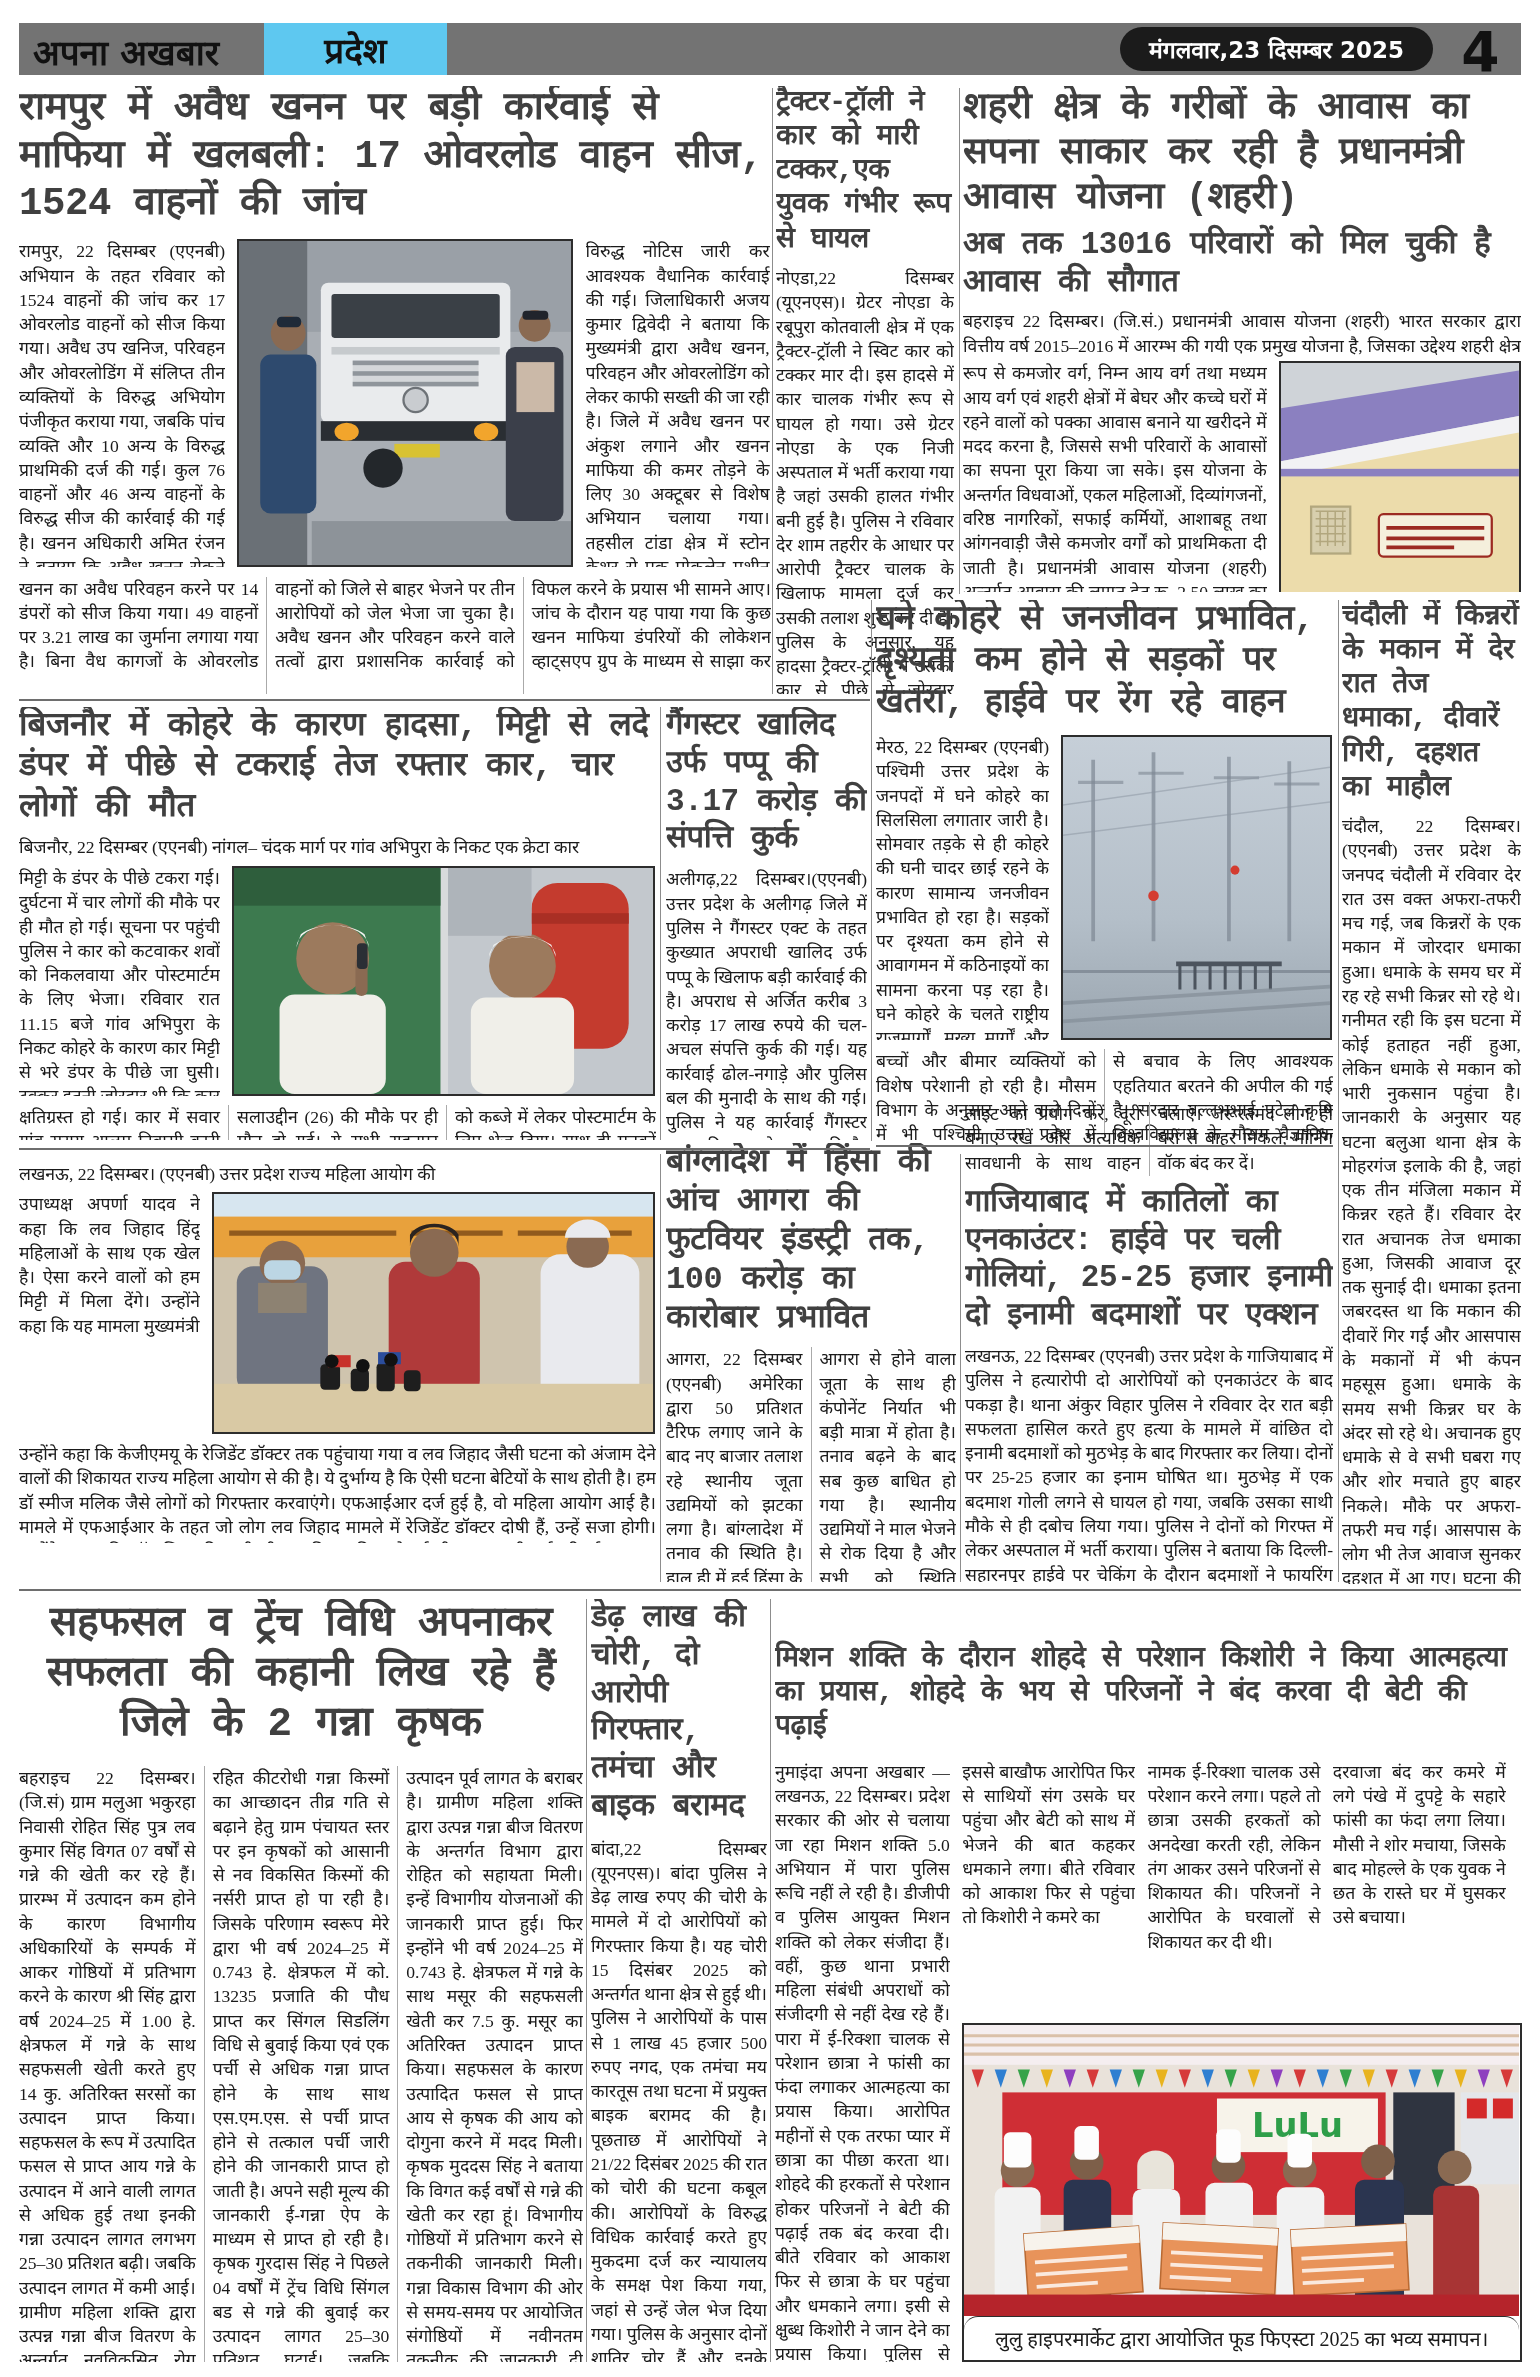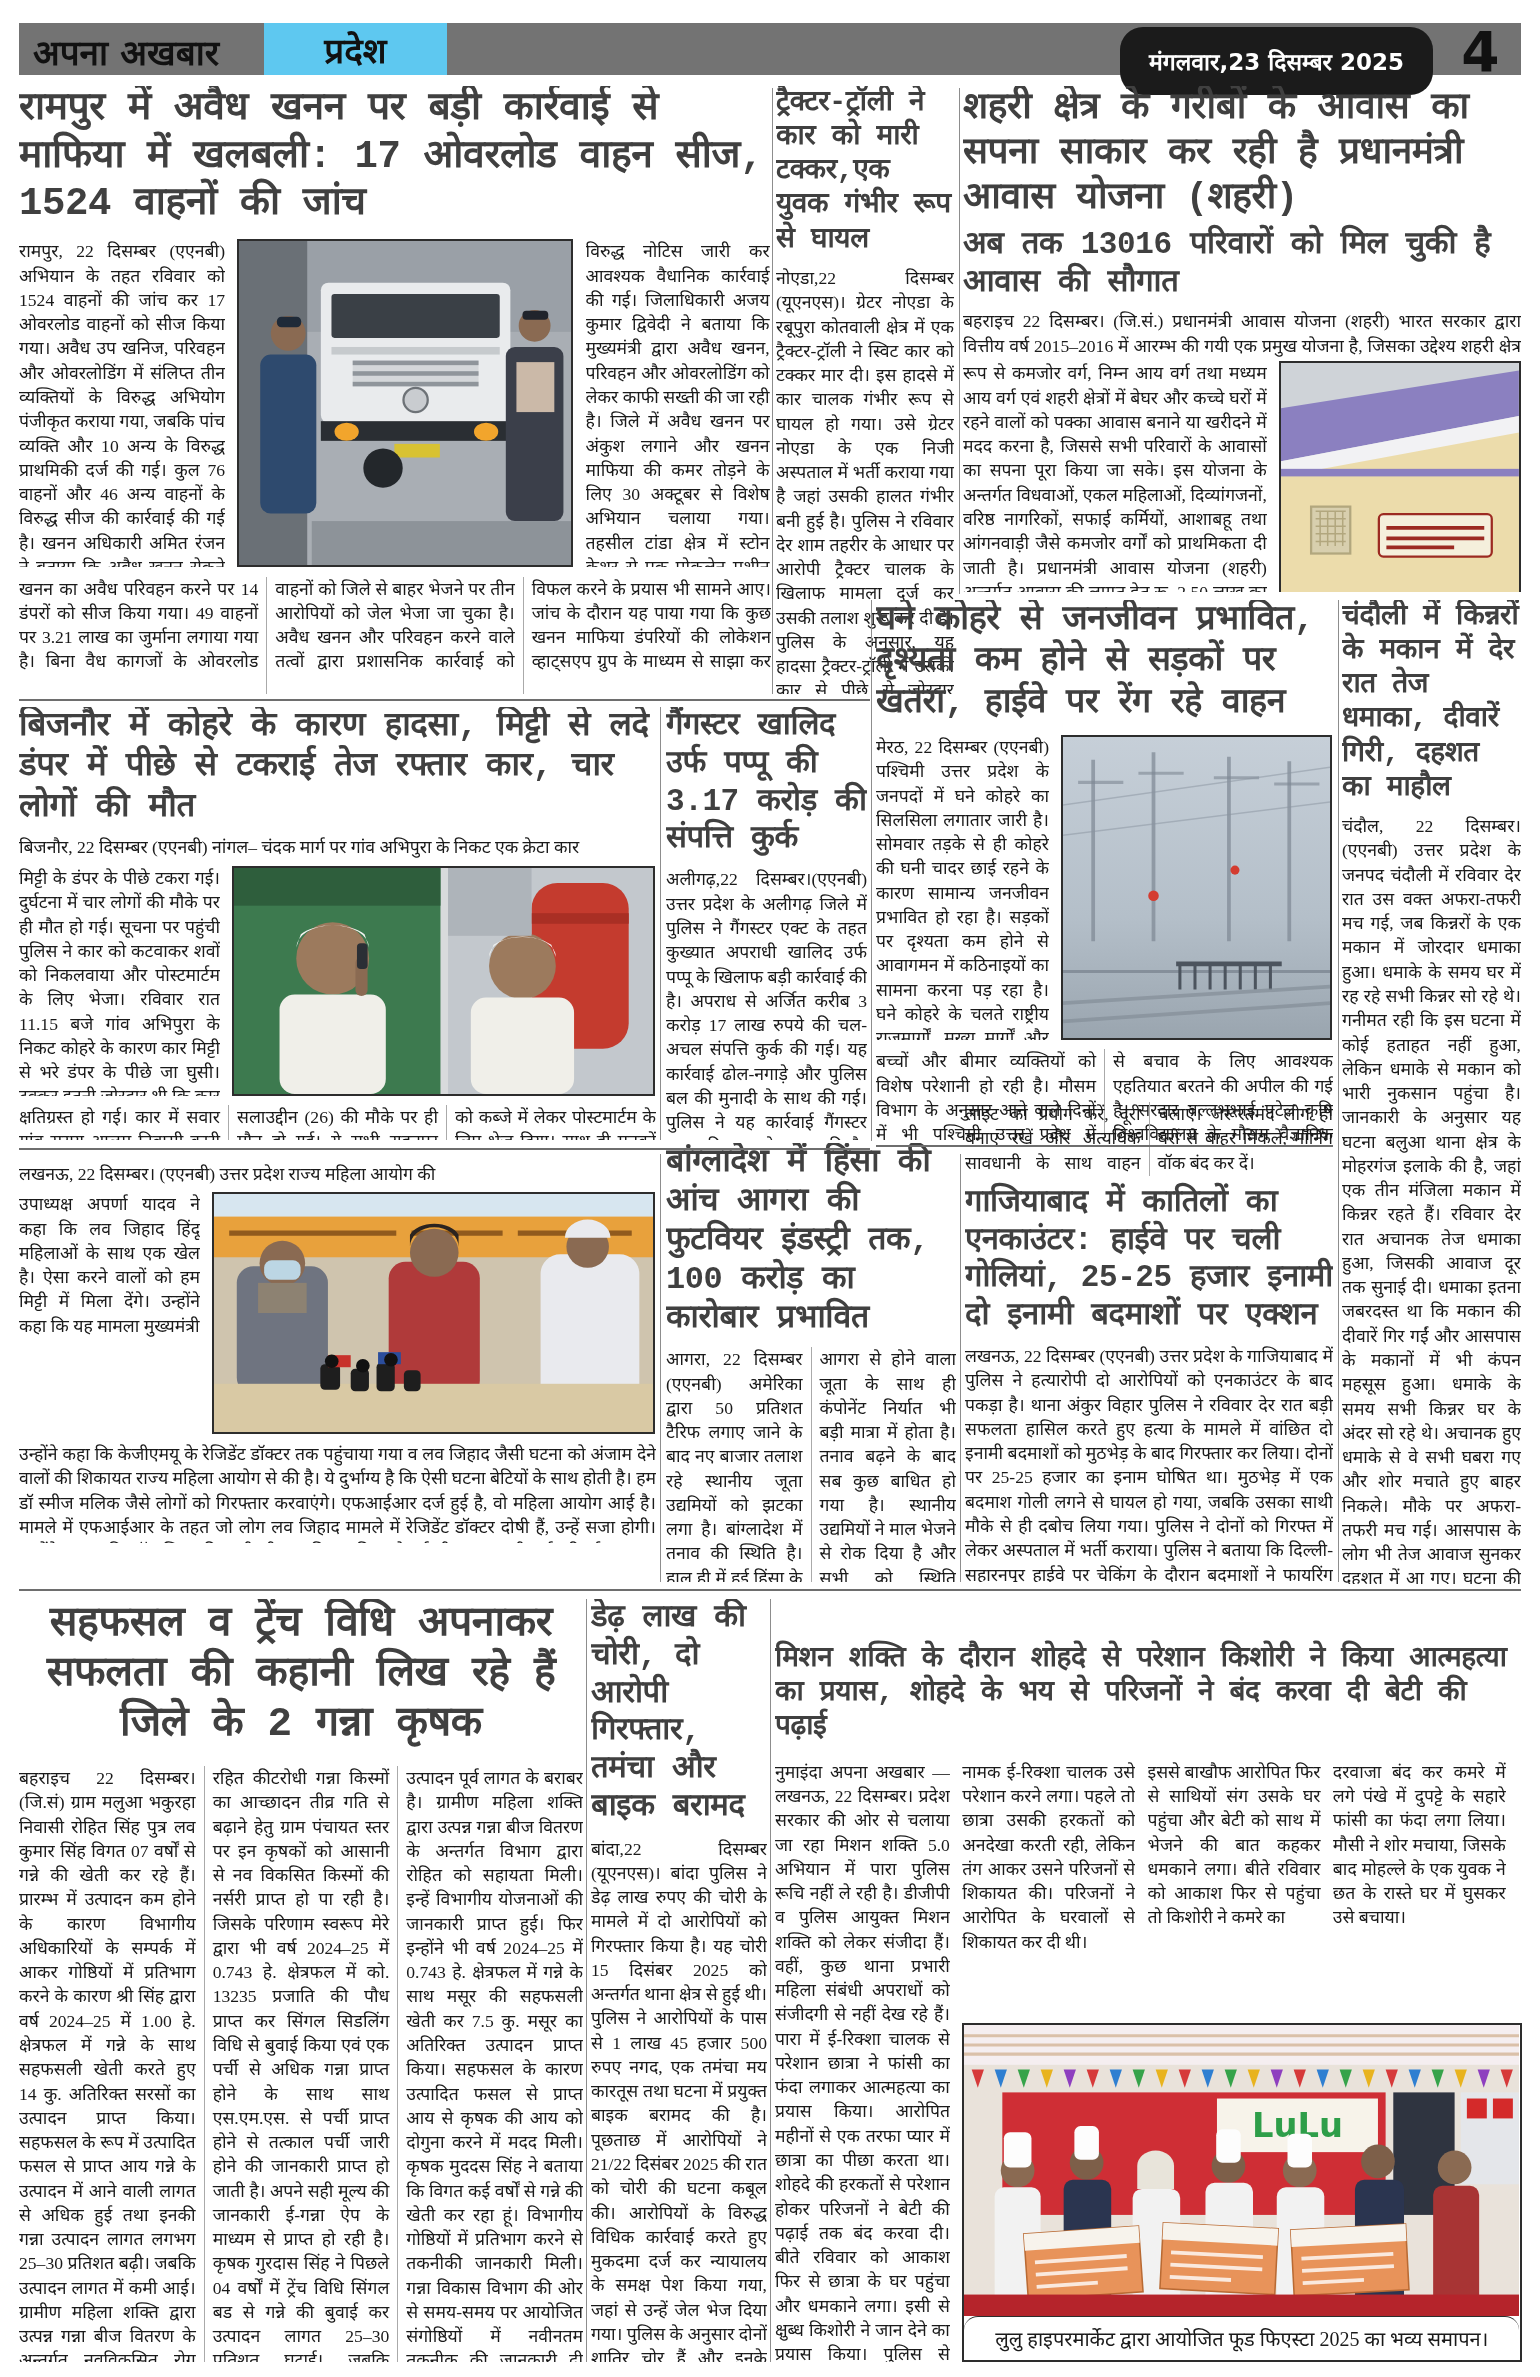--- a/index.html
+++ b/index.html
@@ -5,21 +5,21 @@
   html,body{margin:0;padding:0;background:#e8e8e4;}
   #page{position:relative;width:1541px;height:2377px;background:#ffffff;overflow:hidden;
         font-family:"Liberation Serif", serif;color:#1a1a1a;}
   
   .hdr{position:absolute;left:19px;top:23px;width:1502px;height:52px;background:#737373;}
   .hdr-title{position:absolute;left:14px;top:4.6px;font-family:"DejaVu Sans",sans-serif;
              font-weight:bold;font-size:35px;color:#111;}
   .hdr-section{position:absolute;left:245px;top:0;width:183px;height:52px;background:#5ec8f0;
                display:flex;align-items:center;justify-content:center;
                font-family:"DejaVu Sans",sans-serif;font-weight:bold;font-size:35px;color:#111;}
-  .hdr-date{position:absolute;right:88px;top:3.8px;height:44px;padding:12px 29px;background:#1b1b1b;
+  .hdr-date{position:absolute;right:88px;top:3.8px;height:44px;padding:0 29px;background:#1b1b1b;
             border-radius:23px;display:flex;align-items:center;color:#fff;
             font-family:"DejaVu Sans",sans-serif;font-weight:bold;font-size:23px;}
   .hdr-page{position:absolute;right:21.5px;top:-3.1px;font-family:"DejaVu Sans",sans-serif;
             font-weight:bold;font-size:55px;color:#111;}
   
   .art{position:absolute;overflow:hidden;}
   .hl{font-family:Liberation Mono, monospace;font-weight:bold;color:#404040;line-height:1.22;
       letter-spacing:-0.4px;}
   .bd{font-size:17.6px;line-height:1.38;text-align:justify;overflow:hidden;}
   .cols3{column-count:3;column-gap:17px;column-rule:0.8px solid #aaa;}
@@ -233,22 +233,22 @@
     <div class="hl" style="font-size:31px;">डेढ़ लाख की चोरी, दो आरोपी गिरफ्तार, तमंचा और बाइक बरामद</div>
     <div class="bd" style="margin-top:10.7px;height:591px;">बांदा,22 दिसम्बर (यूएनएस)। बांदा पुलिस ने डेढ़ लाख रुपए की चोरी के मामले में दो आरोपियों को गिरफ्तार किया है। यह चोरी 15 दिसंबर 2025 को अन्तर्गत थाना क्षेत्र से हुई थी। पुलिस ने आरोपियों के पास से 1 लाख 45 हजार 500 रुपए नगद, एक तमंचा मय कारतूस तथा घटना में प्रयुक्त बाइक बरामद की है। पूछताछ में आरोपियों ने 21/22 दिसंबर 2025 की रात को चोरी की घटना कबूल की। आरोपियों के विरुद्ध विधिक कार्रवाई करते हुए मुकदमा दर्ज कर न्यायालय के समक्ष पेश किया गया, जहां से उन्हें जेल भेज दिया गया। पुलिस के अनुसार दोनों शातिर चोर हैं और इनके विरुद्ध पूर्व में भी कई मुकदमे दर्ज हैं। चोरी की अन्य घटनाओं के संबंध में भी पूछताछ की जा रही है। क्षेत्र में गश्त बढ़ा दी गई है।</div>
   </div>
 
   <div class="art" style="left:775px;top:1599px;width:747px;height:763px;">
     <div class="hl" style="font-size:28px;text-align:left;margin-top:43px;">मिशन शक्ति के दौरान शोहदे से परेशान किशोरी ने किया आत्महत्या का प्रयास, शोहदे के भय से परिजनों ने बंद करवा दी बेटी की पढ़ाई</div>
     <div class="rowflex" style="margin-top:15.3px;height:629px;">
       <div class="bd" style="width:175px;height:629px;">नुमाइंदा अपना अखबार — लखनऊ, 22 दिसम्बर। प्रदेश सरकार की ओर से चलाया जा रहा मिशन शक्ति 5.0 अभियान में पारा पुलिस रूचि नहीं ले रही है। डीजीपी व पुलिस आयुक्त मिशन शक्ति को लेकर संजीदा हैं। वहीं, कुछ थाना प्रभारी महिला संबंधी अपराधों को संजीदगी से नहीं देख रहे हैं। पारा में ई-रिक्शा चालक से परेशान छात्रा ने फांसी का फंदा लगाकर आत्महत्या का प्रयास किया। आरोपित महीनों से एक तरफा प्यार में छात्रा का पीछा करता था। शोहदे की हरकतों से परेशान होकर परिजनों ने बेटी की पढ़ाई तक बंद करवा दी। बीते रविवार को आकाश फिर से छात्रा के घर पहुंचा और धमकाने लगा। इसी से क्षुब्ध किशोरी ने जान देने का प्रयास किया। पुलिस से शिकायत करने पर भी कोई ठोस कार्रवाई नहीं की गयी। पीड़ित परिवार दहशत में है। थाना प्रभारी का कहना है कि आरोपी की गिरफ्तारी के प्रयास किए जा रहे हैं। मामले की जांच की जा रही है।</div>
       <div style="width:560px;display:flex;flex-direction:column;">
         <div class="rowflex" style="height:253px;">
+          <div class="bd" style="width:173px;height:253px;">इससे बाखौफ आरोपित फिर से साथियों संग उसके घर पहुंचा और बेटी को साथ में भेजने की बात कहकर धमकाने लगा। बीते रविवार को आकाश फिर से पहुंचा तो किशोरी ने कमरे का</div>
           <div class="bd" style="width:173px;height:253px;">नामक ई-रिक्शा चालक उसे परेशान करने लगा। पहले तो छात्रा उसकी हरकतों को अनदेखा करती रही, लेकिन तंग आकर उसने परिजनों से शिकायत की। परिजनों ने आरोपित के घरवालों से शिकायत कर दी थी।</div>
-          <div class="bd" style="width:173px;height:253px;">इससे बाखौफ आरोपित फिर से साथियों संग उसके घर पहुंचा और बेटी को साथ में भेजने की बात कहकर धमकाने लगा। बीते रविवार को आकाश फिर से पहुंचा तो किशोरी ने कमरे का</div>
           <div class="bd" style="width:173px;height:253px;">दरवाजा बंद कर कमरे में लगे पंखे में दुपट्टे के सहारे फांसी का फंदा लगा लिया। मौसी ने शोर मचाया, जिसके बाद मोहल्ले के एक युवक ने छत के रास्ते घर में घुसकर उसे बचाया।</div>
         </div>
         <div style="border:2.3px solid #2d2d2d;margin-top:10.7px;">
           <div class="photo" style="border:none;width:555px;height:291px;">
             <svg viewBox="0 0 724 380" preserveAspectRatio="none">
               <rect width="724" height="380" fill="#e9e2da"></rect>
               <rect x="0" y="0" width="724" height="52" fill="#f5eef0"></rect>
               <path d="M0 14h724M0 26h724M0 38h724" stroke="#c9a27a" stroke-width="4" opacity="0.6"></path>
               <g>
                 <polygon points="10,58 26,58 18,82" fill="#d63a3a"></polygon>

